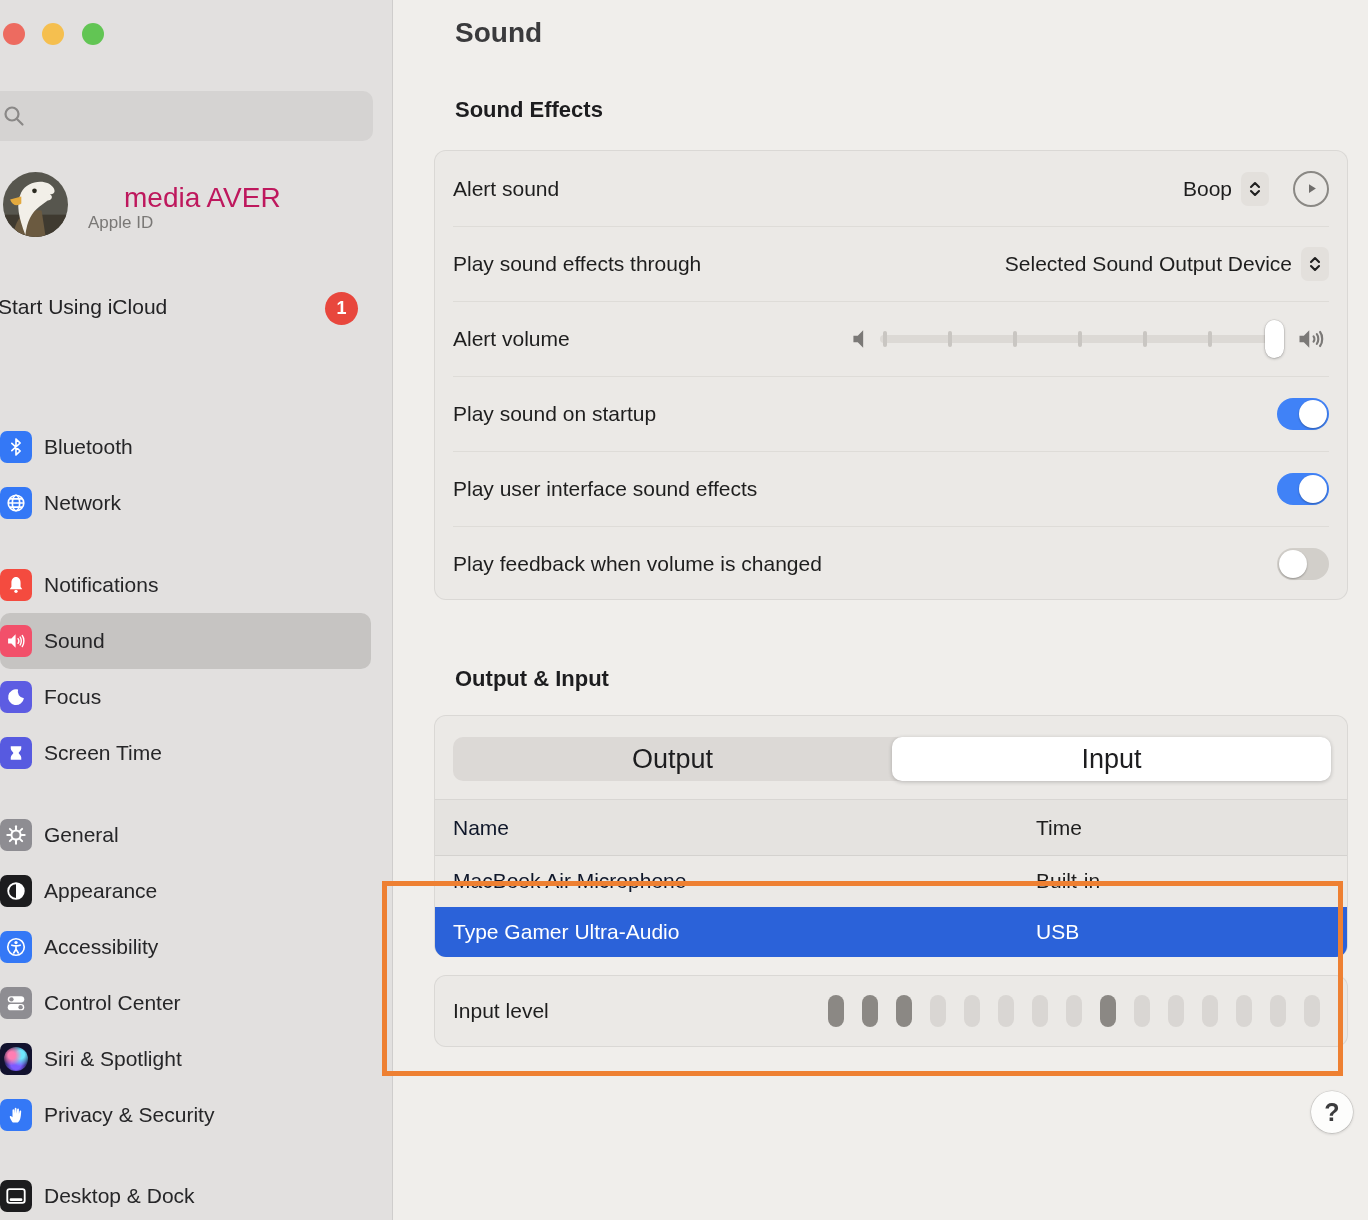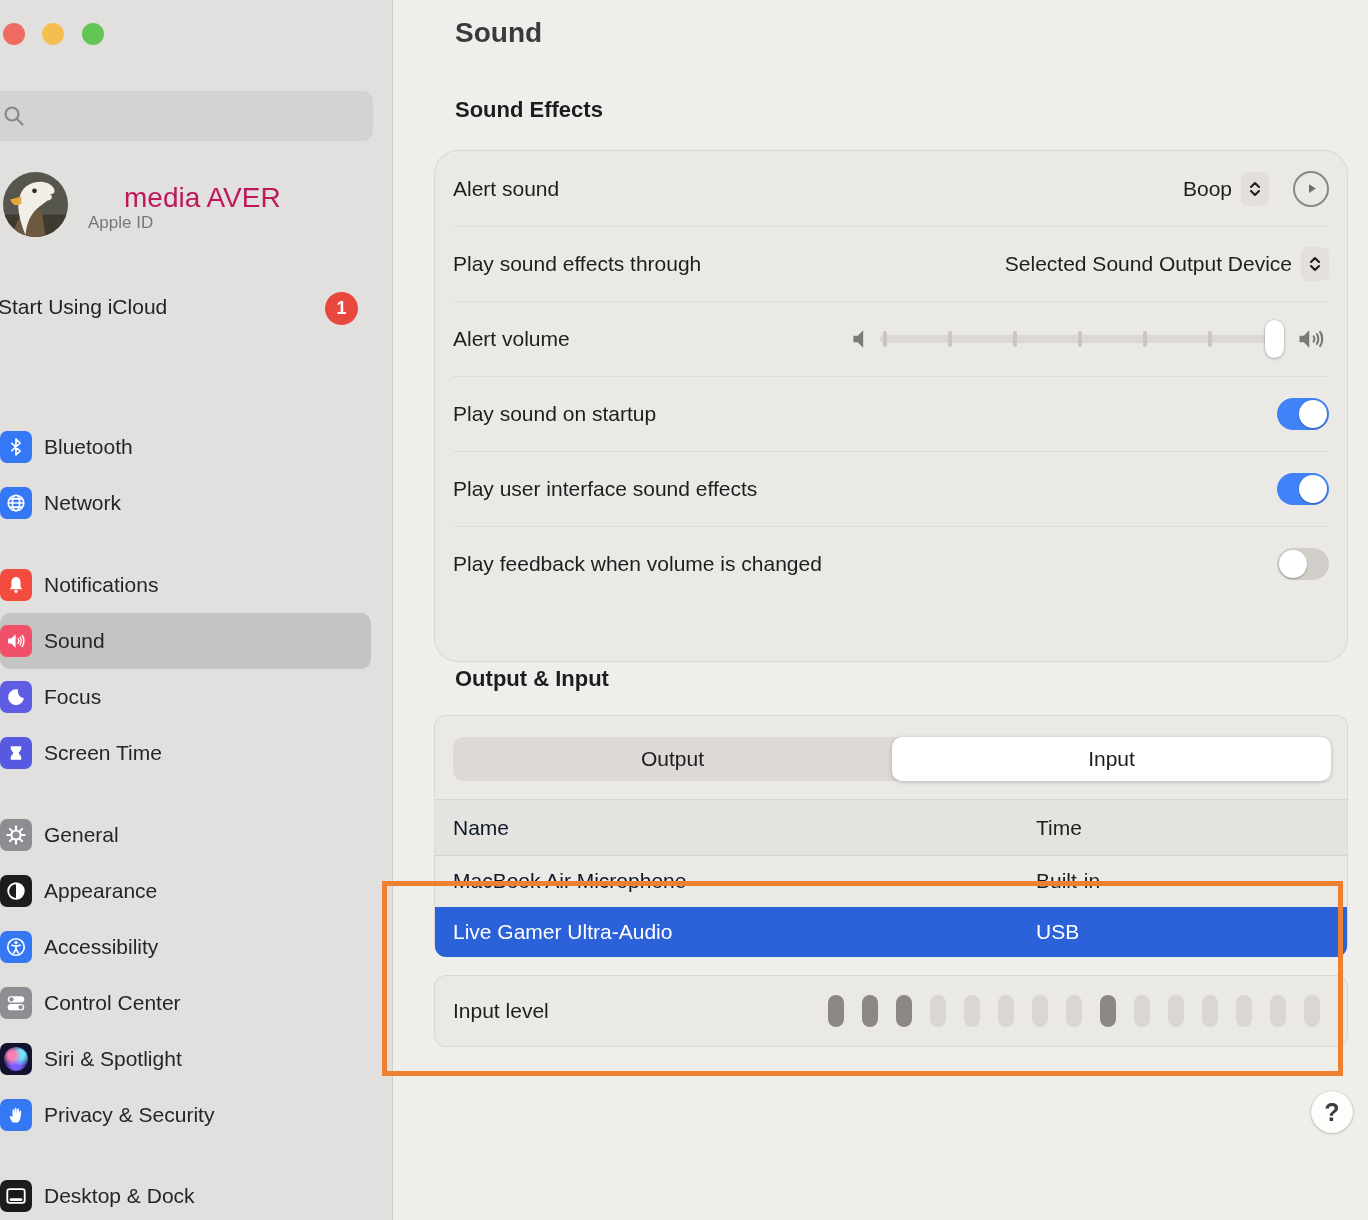--- a/index.html
+++ b/index.html
@@ -53,21 +53,21 @@
                            #1b1b45; }
 
   
   #page-title { position:absolute; left:455px; top:17px; font-size:28px; font-weight:700; color:#3a3a3c; }
   .section-heading { position:absolute; left:455px; font-size:22px; font-weight:700; color:#1d1d1f; }
   #heading-sound-effects { top:97px; }
   #heading-output-input  { top:666px; }
 
   .card { position:absolute; left:434px; width:914px; background:#ebe9e6;
           border:1px solid rgba(0,0,0,0.07); border-radius:12px; }
-  #card-sound-effects { top:150px; height:512px;border-radius:24px; }
+  #card-sound-effects { top:150px; height:450px; }
   #card-output-input  { top:715px; height:242px; }
   #card-input-level   { top:975px; height:72px; }
 
   .row { position:absolute; left:0; width:100%; height:75px; display:flex; align-items:center;
          padding:0 18px; }
   .row-label { font-size:21px; color:#1e1e1e; }
   .row-value { font-size:21px; color:#1e1e1e; margin-left:auto; }
   .divider { position:absolute; left:18px; right:18px; height:1px; background:#dedcd8; }
 
   .stepper { width:28px; height:34px; border-radius:7px; background:#e3e0dc;
@@ -90,21 +90,21 @@
   .toggle.off { background:#d2cfca; }
   .knob { position:absolute; top:2px; width:28px; height:28px; border-radius:50%; background:#fff;
           box-shadow:0 1px 2px rgba(0,0,0,0.3); }
   .toggle.on  .knob { left:22px; }
   .toggle.off .knob { left:2px; }
 
   
   #segmented { position:absolute; left:18px; top:21px; width:878px; height:44px;
                background:#dcd9d6; border-radius:10px; display:flex; }
   .segment { flex:1; display:flex; align-items:center; justify-content:center;
-             font-size:21px; color:#1d1d1f; border-radius:10px; }
+             font-size:27px; color:#1d1d1f; border-radius:10px; }
   .segment.selected { background:#fff; box-shadow:0 1px 4px rgba(0,0,0,0.22); }
 
   
   #table-header-band { position:absolute; left:0; top:83px; width:100%; height:56px;
                        background:#e5e3e0; border-top:1px solid #d8d6d3; }
   .col-name { position:absolute; left:18px;  font-size:21px; line-height:56px; color:#0f172a; }
   .col-type { position:absolute; left:601px; font-size:21px; line-height:56px; color:#1e1e1e; }
   #table-header-divider { position:absolute; left:0; top:139px; width:100%; height:1px; background:#d4d2cf; }
   .table-row { position:absolute; left:0; width:100%; }
   #device-row-0 { top:139px; height:52px; }
@@ -397,21 +397,21 @@
     <div id="table-header-band">
       <span class="col-name">Name</span>
       <span class="col-type">Time</span>
     </div>
     <div id="table-header-divider"></div>
     <div id="device-row-0" class="table-row">
       <span class="col-name">MacBook Air Microphone</span>
       <span class="col-type">Built-in</span>
     </div>
     <div id="device-row-1" class="table-row">
-      <span class="col-name">Live Gamer Ultra-Audio</span>
+      <span class="col-name">Type Gamer Ultra-Audio</span>
       <span class="col-type">USB</span>
     </div>
   </div>
 
   <div id="card-input-level" class="card">
     <span id="input-level-label">Input level</span>
     <div id="input-level-meter">
         <span class="pill on"></span>
         <span class="pill on"></span>
         <span class="pill on"></span>

